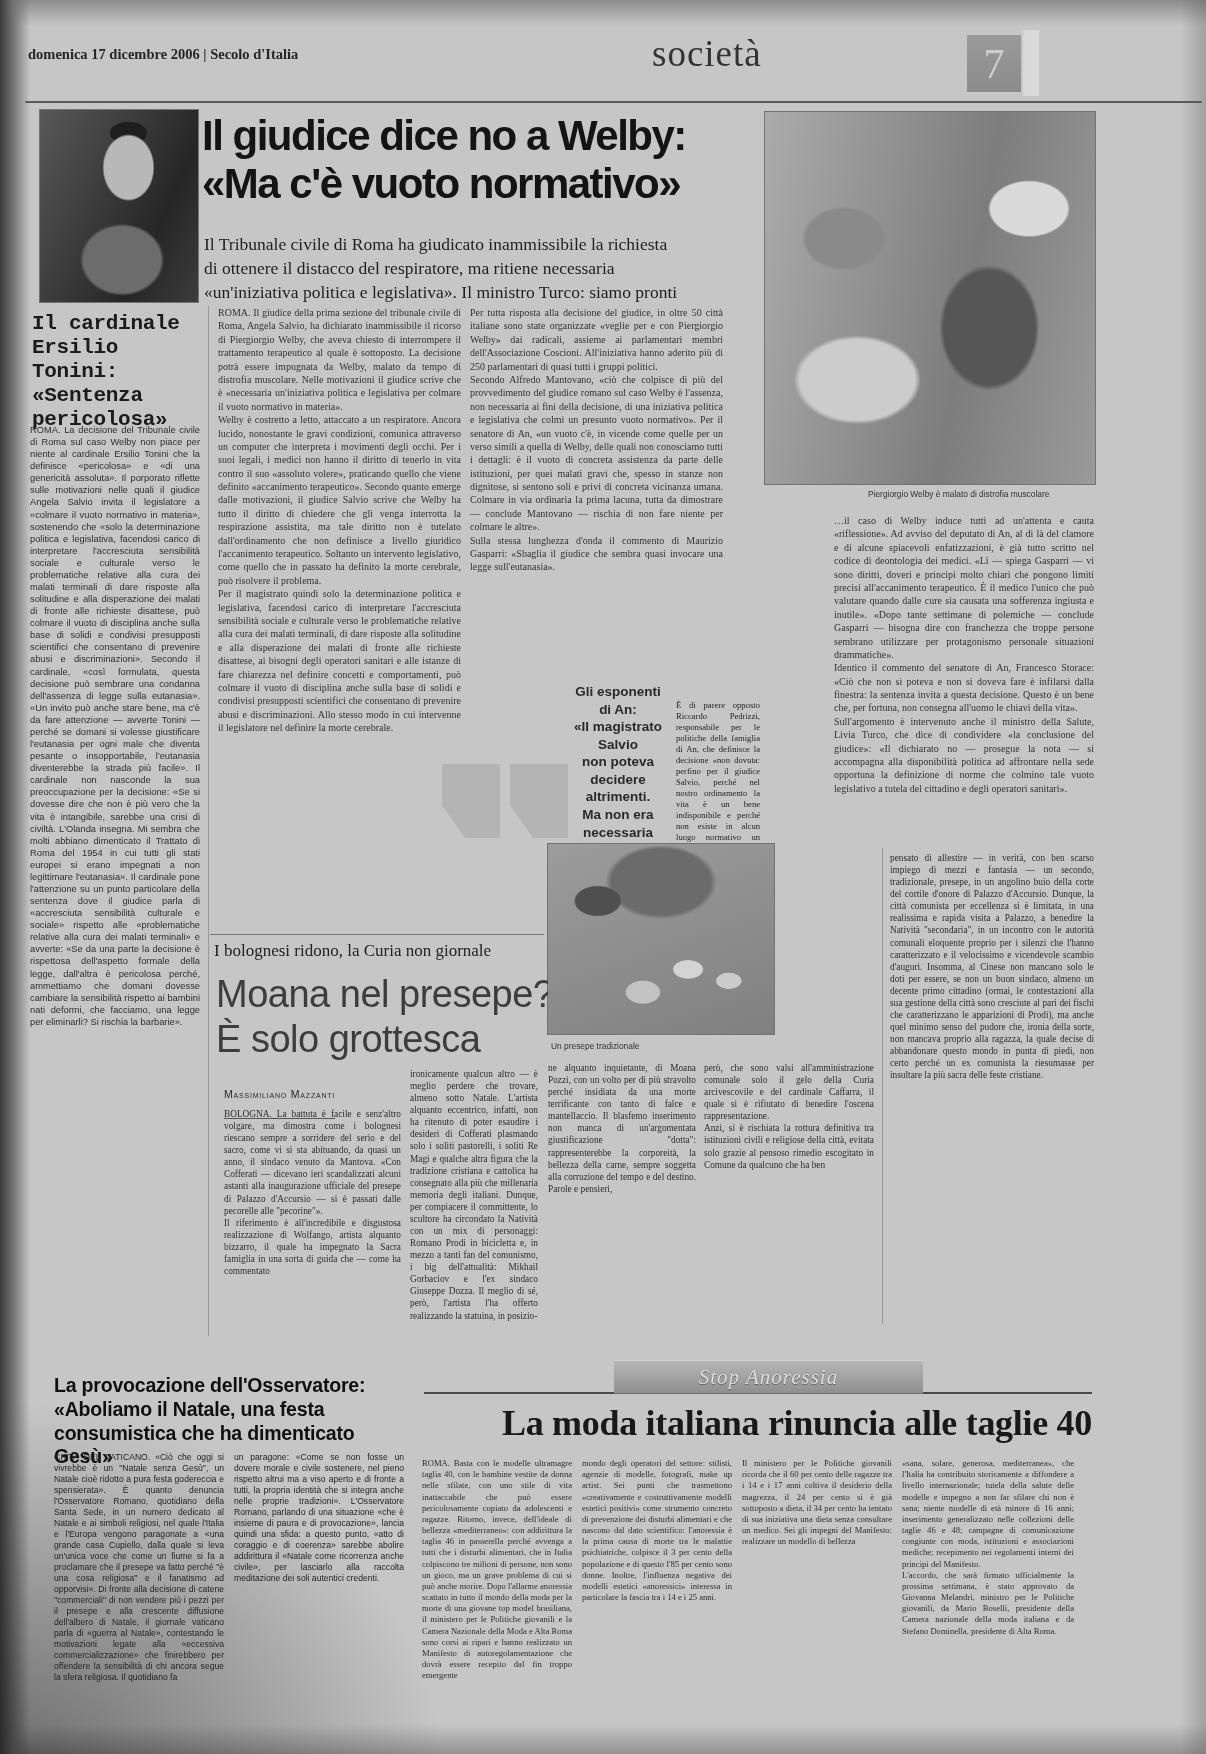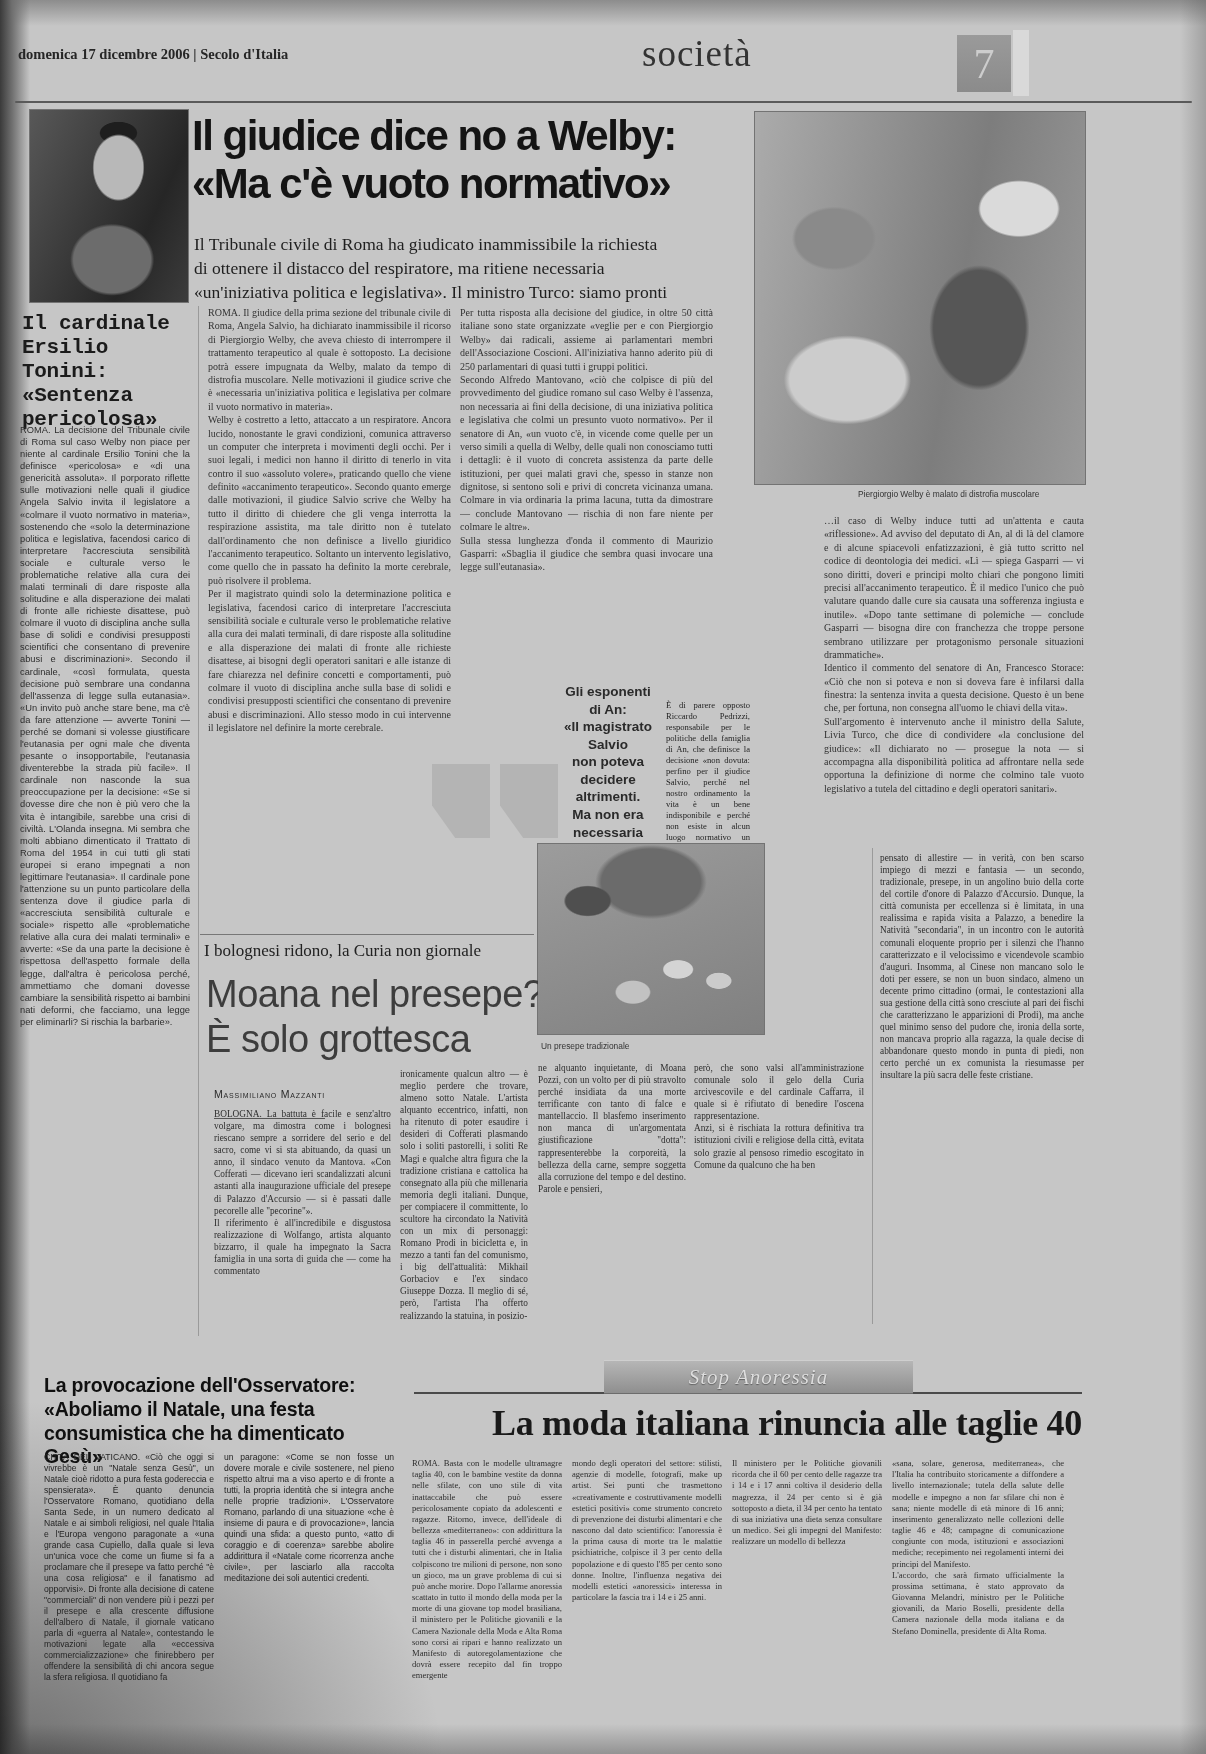--- a/index.html
+++ b/index.html
@@ -5,21 +5,21 @@
   html,body{margin:0;padding:0;background:#8e8e8e;}
   #sheet{position:relative;width:1206px;height:1754px;margin:0 auto;overflow:hidden;
     background:
       radial-gradient(ellipse 620px 540px at 0% 102%, rgba(25,25,25,.55), rgba(25,25,25,0) 72%),
       linear-gradient(90deg,#3a3a3a 0px,#6f6f6f 12px,rgba(110,110,110,0) 30px),
       linear-gradient(270deg,rgba(90,90,90,.35) 0px,rgba(90,90,90,0) 26px),
       linear-gradient(180deg,rgba(70,70,70,.45) 0px,rgba(70,70,70,0) 26px),
       linear-gradient(0deg,rgba(70,70,70,.4) 0px,rgba(70,70,70,0) 30px),
       #c6c6c6;
     font-family:"Liberation Serif",serif;color:#2c2c2c;}
-  .abs{position:absolute;}
+  .abs{position:absolute;margin-left:10px;}
   .blur{filter:blur(.25px);}
   .body-t{font-size:10px;line-height:1.34;text-align:justify;overflow:hidden;color:#333;}
   .body-s{font-size:9.3px;line-height:1.3;text-align:justify;overflow:hidden;color:#2e2e2e;}
   .sans{font-family:"Liberation Sans",sans-serif;}
   .pre{white-space:pre-line;}
   .rule{background:#5a5a5a;}
   .photo{box-shadow:0 0 0 1px rgba(60,60,60,.6);}
   
   .masthead{font-weight:bold;font-size:14.5px;color:#262626;}
   .section{font-size:37px;color:#333;letter-spacing:1px;}

